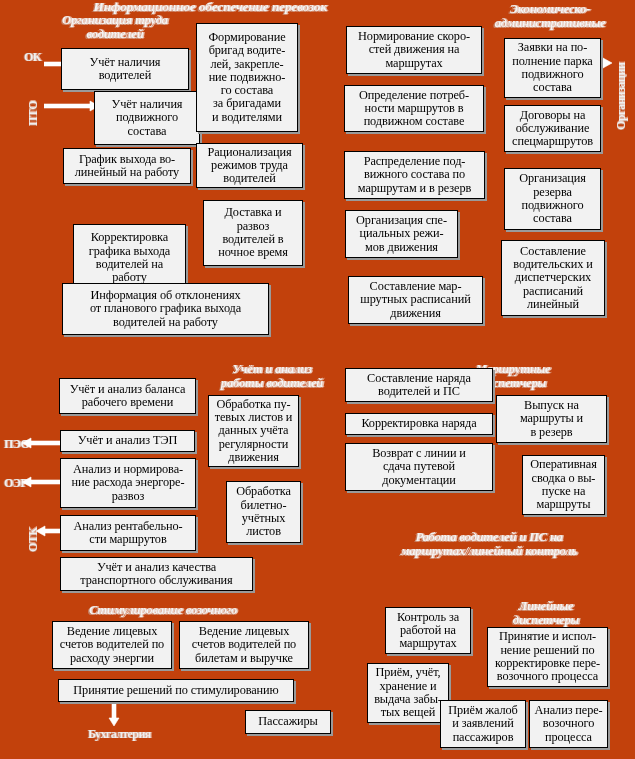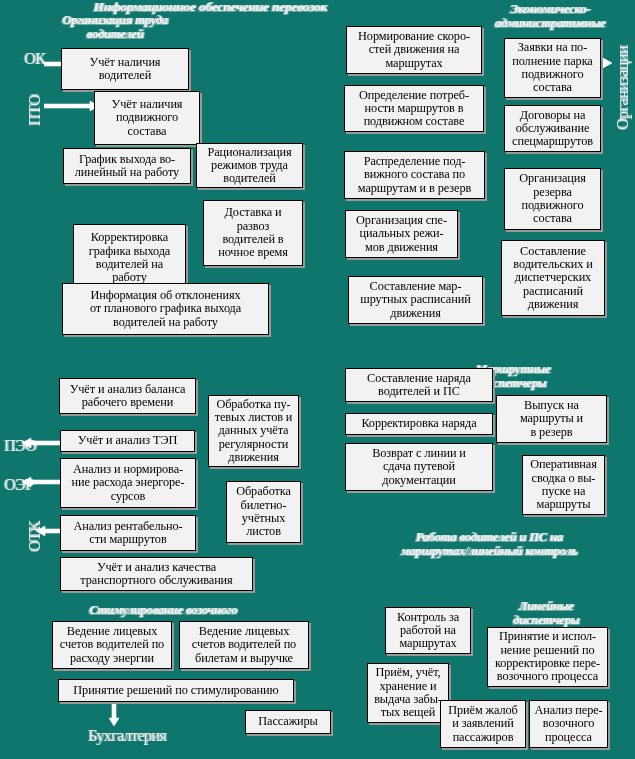--- a/index.html
+++ b/index.html
@@ -5,21 +5,21 @@
 <style>
   html,body{margin:0;padding:0;background:#000;}
   body{
     font-family:"Liberation Serif","DejaVu Serif",serif;
     color:#000;
   }
   #canvas{
     position:relative;
     width:635px;
     height:759px;
-    background:#0f766e;
+    background:#c2410c;
     overflow:hidden;
   }
   
   .box{
     position:absolute;
     background:#f2f2f2;
     border:1px solid #000;
     box-shadow:2px 2px 0 #9a9a9a;
     color:#000;
     display:flex;
@@ -48,22 +48,22 @@
     text-shadow:1.6px 0 0 rgba(255,255,255,.55),
                 -1.4px 0.5px 0 rgba(200,200,200,.45),
                 0.8px 0.8px 0 rgba(255,255,255,.35);
   }
   .hd.title{font-size:13.4px;}
 
   
   .side{
     position:absolute;
     color:#efefef;
-    font-weight:normal;
-    font-size:16px;
+    font-weight:bold;
+    font-size:12px;
     letter-spacing:-0.6px;
     text-shadow:1.3px 0 0 rgba(255,255,255,.5),-1.1px 0.4px 0 rgba(190,190,190,.4);
   }
   .side.vert{
     writing-mode:vertical-rl;
     text-orientation:mixed;
     transform:rotate(180deg);
     letter-spacing:-0.5px;
   }
 
@@ -77,20 +77,22 @@
 <div id="canvas">
 
   <div class="hd title" style="left:52px;top:0px;width:316px;">Информационное обеспечение перевозок</div>
 
   <div class="hd" style="left:40px;top:14px;width:150px;">Организация труда
 водителей</div>
 
   <div class="hd" style="left:470px;top:3px;width:160px;">Экономическо-
 административные</div>
 
+  <div class="hd" style="left:196px;top:363px;width:152px;">Учёт и анализ
+работы водителей</div>
 
   <div class="hd" style="left:438px;top:363px;width:150px;">Маршрутные
 диспетчеры</div>
 
   <div class="hd" style="left:350px;top:531px;width:278px;">Работа водителей и ПС на
 маршрутах/линейный контроль</div>
 
   <div class="hd" style="left:486px;top:600px;width:120px;">Линейные
 диспетчеры</div>
 
@@ -148,20 +150,27 @@
   <div class="box" style="left:63px;top:148px;width:128px;height:36px;">График выхода во-
 линейный на работу</div>
   <div class="box" style="left:73px;top:200px;width:113px;height:68px;margin-top:24px;">Корректировка
 графика выхода
 водителей на
 работу</div>
   <div class="box" style="left:62px;top:283px;width:207px;height:52px;">Информация об отклонениях
 от планового графика выхода
 водителей на работу</div>
 
+  <div class="box" style="left:196px;top:23px;width:102px;height:109px;">Формирование
+бригад водите-
+лей, закрепле-
+ние подвижно-
+го состава
+за бригадами
+и водителями</div>
   <div class="box" style="left:196px;top:143px;width:107px;height:45px;">Рационализация
 режимов труда
 водителей</div>
   <div class="box" style="left:203px;top:200px;width:100px;height:66px;">Доставка и
 развоз
 водителей в
 ночное время</div>
 
   <div class="box" style="left:346px;top:26px;width:136px;height:48px;">Нормирование скоро-
 стей движения на
@@ -187,28 +196,28 @@
 обслуживание
 спецмаршрутов</div>
   <div class="box" style="left:504px;top:168px;width:97px;height:62px;">Организация
 резерва
 подвижного
 состава</div>
   <div class="box" style="left:501px;top:240px;width:104px;height:76px;">Составление
 водительских и
 диспетчерских
 расписаний
-движения</div>
+линейный</div>
 
   <div class="box" style="left:59px;top:378px;width:137px;height:36px;">Учёт и анализ баланса
 рабочего времени</div>
   <div class="box" style="left:60px;top:430px;width:135px;height:22px;">Учёт и анализ ТЭП</div>
   <div class="box" style="left:60px;top:458px;width:136px;height:50px;">Анализ и нормирова-
 ние расхода энергоре-
-сурсов</div>
+развоз</div>
   <div class="box" style="left:60px;top:515px;width:136px;height:36px;">Анализ рентабельно-
 сти маршрутов</div>
   <div class="box" style="left:60px;top:557px;width:193px;height:34px;">Учёт и анализ качества
 транспортного обслуживания</div>
 
   <div class="box" style="left:208px;top:395px;width:91px;height:72px;">Обработка пу-
 тевых листов и
 данных учёта
 регулярности
 движения</div>

